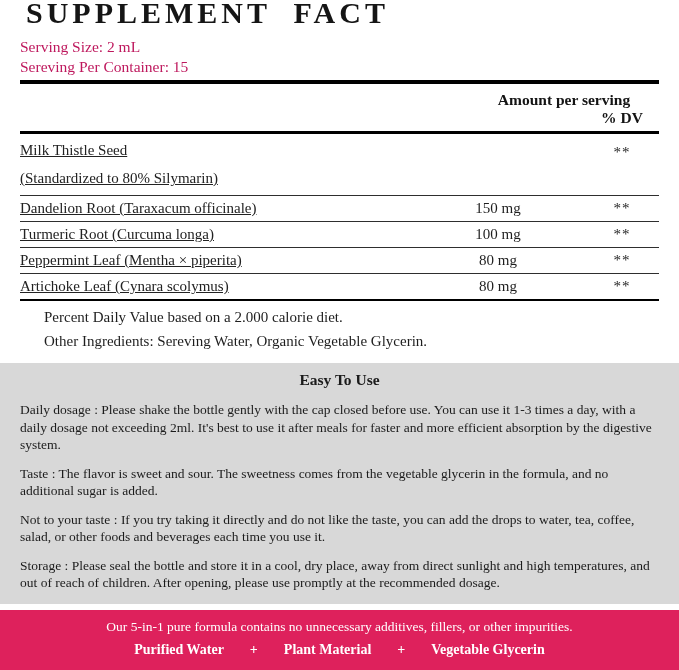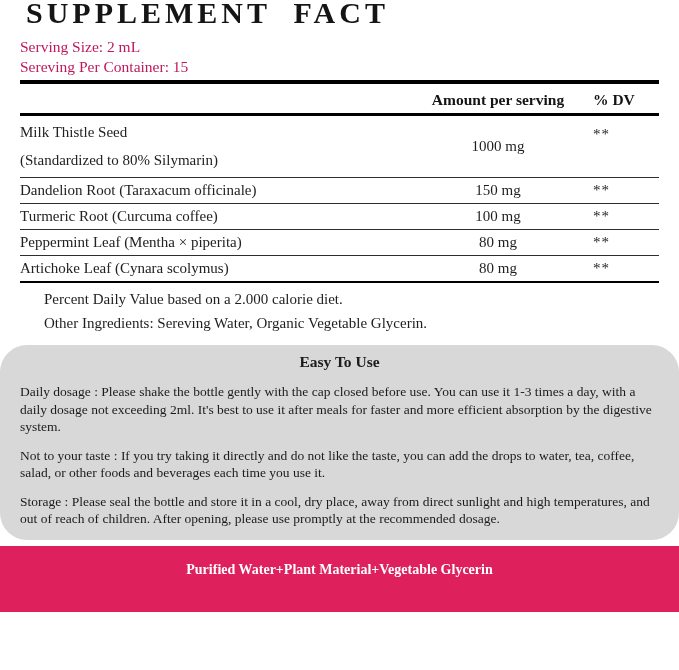--- a/index.html
+++ b/index.html
@@ -31,54 +31,53 @@
   .serving-line {
     font-size: 15.5px;
     line-height: 19.5px;
     color: #be185d;
   }
   .rule-thick { border-top: 4px solid #000; margin-top: 4px; }
   .rule-3 { border-top: 3px solid #000; }
   .rule-2 { border-top: 2px solid #000; }
 
   
-  .hdr-row { display: flex; align-items: flex-end; padding: 7px 0 4px 0; }
+  .hdr-row { display: flex; align-items: flex-end; padding: 7px 0 4px 0; flex-direction: column; }
   .hdr-spacer { flex: 1; }
   .col-amount { width: 190px; text-align: center; }
-  .col-dv { width: 66px; text-align: left; padding-right: 8px; }
+  .col-dv { width: 66px; text-align: center; padding-right: 8px; }
   .hdr-row .col-amount, .hdr-row .col-dv {
     font-weight: 600; font-size: 15.5px; color: #141414;
   }
   .t-row {
     display: flex; align-items: center;
     border-bottom: 1px solid #2e2e2e;
     padding: 4px 0;
     font-size: 15px;
   }
-  .t-row .name { flex: 1; color: #222; }
+  .t-row .name { flex: 1; color: #222; text-decoration: underline; }
   .t-row .name .nline { line-height: 19px; }
   .t-row.multi { padding: 7px 0; }
   .t-row.multi .nline { margin-bottom: 9px; }
   .t-row.multi .nline:last-child { margin-bottom: 0; }
   .t-row.multi .col-dv { transform: translateY(-12px); }
   .t-row.last { border-bottom: none; }
   .dv-val { letter-spacing: 1px; }
 
   
   .footnotes { margin-top: 7px; font-size: 15px; margin-left: 24px; }
   .footnotes .fline { line-height: 19px; margin-bottom: 5px; }
   .b { font-weight: normal; }
 
   
   .easy-section {
     margin-top: 12px;
     background: var(--section-gray);
     padding: 6px 20px 1px 20px;
     color: #1b1b1b;
-    border-radius: 27px;
   }
   .easy-title {
     text-align: center;
     font-weight: bold;
     font-size: 15.5px;
     margin: 2px 0 12px 0;
   }
   .easy-p {
     font-size: 13.5px;
     line-height: 17.5px;
@@ -92,20 +91,21 @@
     background: var(--accent-pink);
     color: #ffffff;
     text-align: center;
     padding-top: 9px;
   }
   .tagline { font-size: 13.5px; line-height: 16px; }
   .items-row {
     display: flex;
     justify-content: center;
     align-items: flex-start;
+    gap: 26px;
     margin-top: 7px;
     font-weight: bold;
     font-size: 14px;
     line-height: 16px;
   }
   .item-col { display: flex; flex-direction: column; align-items: center; }
   .plus { font-weight: bold; }
 </style>
 </head>
 <body>
@@ -121,32 +121,31 @@
     <div class="col-amount">Amount per serving</div>
     <div class="col-dv">% DV</div>
   </div>
   <div class="rule-3"></div>
 
   <div class="t-row multi">
     <div class="name">
       <div class="nline">Milk Thistle Seed</div>
       <div class="nline">(Standardized to 80% Silymarin)</div>
     </div>
-    <div class="col-amount">1000 mg</div>
     <div class="col-dv dv-val">**</div>
   </div>
 
   <div class="t-row">
     <div class="name">Dandelion Root (Taraxacum officinale)</div>
     <div class="col-amount">150 mg</div>
     <div class="col-dv dv-val">**</div>
   </div>
 
   <div class="t-row">
-    <div class="name">Turmeric Root (Curcuma coffee)</div>
+    <div class="name">Turmeric Root (Curcuma longa)</div>
     <div class="col-amount">100 mg</div>
     <div class="col-dv dv-val">**</div>
   </div>
 
   <div class="t-row">
     <div class="name">Peppermint Leaf (Mentha × piperita)</div>
     <div class="col-amount">80 mg</div>
     <div class="col-dv dv-val">**</div>
   </div>
 
@@ -167,30 +166,35 @@
 </div>
 
 <div class="easy-section">
   <div class="easy-title">Easy To Use</div>
 
   <p class="easy-p">
     <span class="b">Daily dosage :</span>
     <span>Please shake the bottle gently with the cap closed before use. You can use it 1-3 times a day, with a daily dosage not exceeding 2ml. It's best to use it after meals for faster and more efficient absorption by the digestive system.</span>
   </p>
   <p class="easy-p">
+    <span class="b">Taste :</span>
+    <span>The flavor is sweet and sour. The sweetness comes from the vegetable glycerin in the formula, and no additional sugar is added.</span>
+  </p>
+  <p class="easy-p">
     <span class="b">Not to your taste :</span>
     <span>If you try taking it directly and do not like the taste, you can add the drops to water, tea, coffee, salad, or other foods and beverages each time you use it.</span>
   </p>
   <p class="easy-p">
     <span class="b">Storage :</span>
     <span>Please seal the bottle and store it in a cool, dry place, away from direct sunlight and high temperatures,  and out of reach of children. After opening, please use promptly at the recommended dosage.</span>
   </p>
 </div>
 
 <div class="footer-bar">
+  <div class="tagline">Our 5-in-1 pure formula contains no unnecessary additives, fillers, or other impurities.</div>
   <div class="items-row">
     <div class="item-col">
       <span>Purified Water</span>
 
     </div>
     <span class="plus">+</span>
     <div class="item-col">
       <span>Plant Material</span>
 
     </div>

